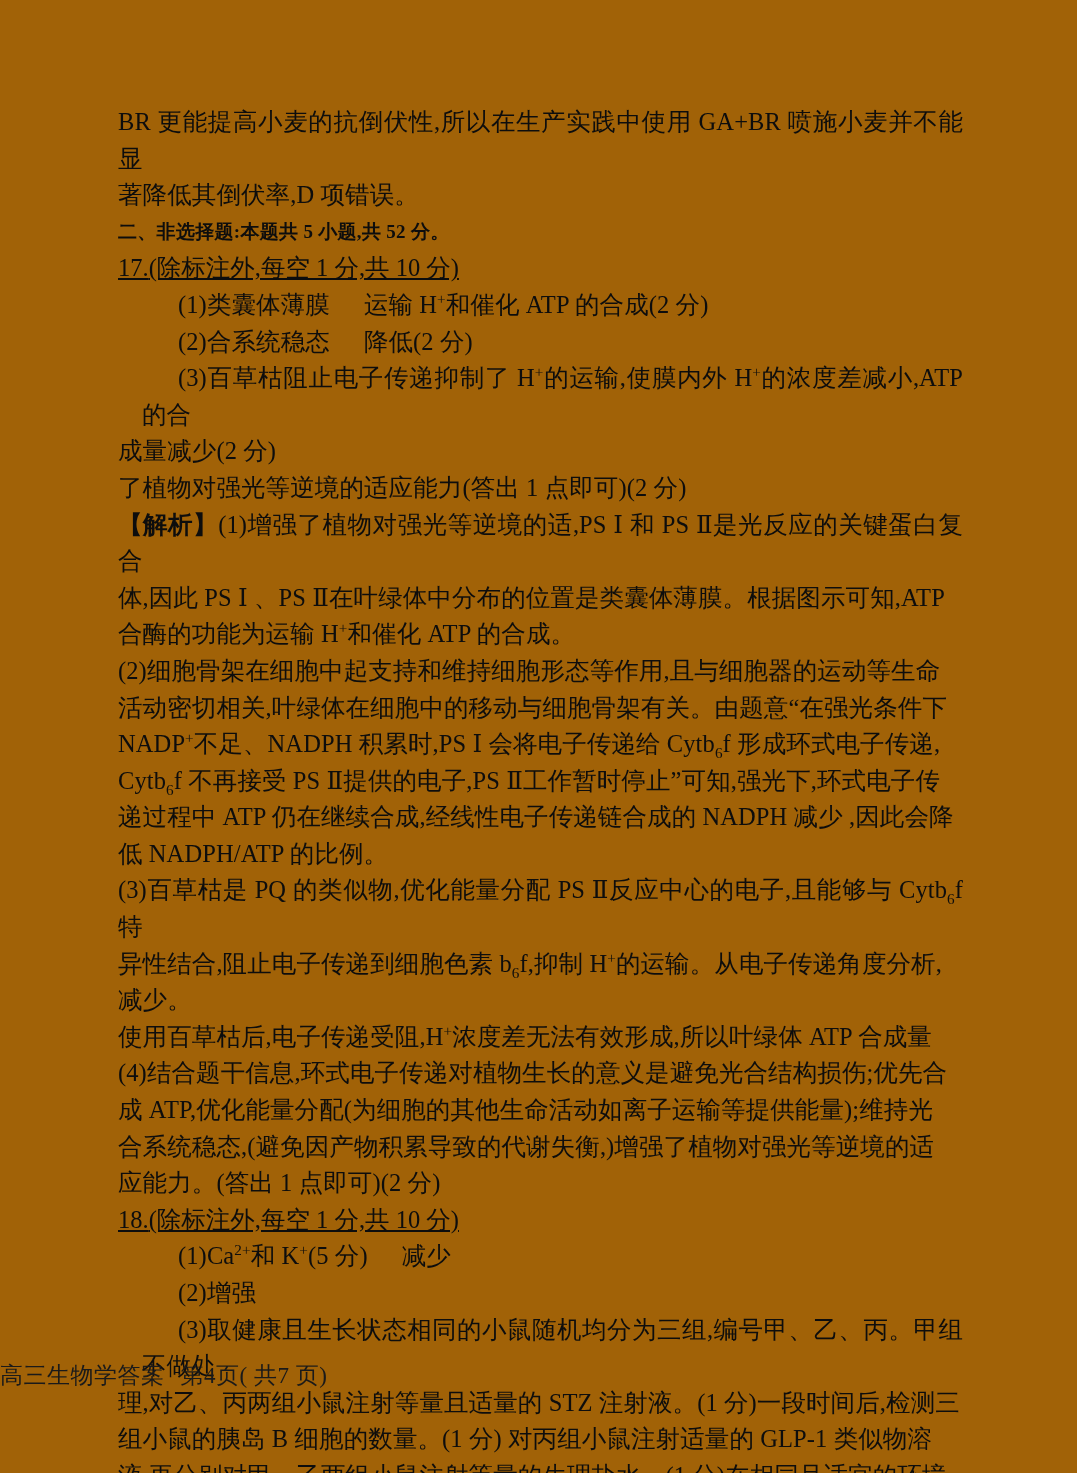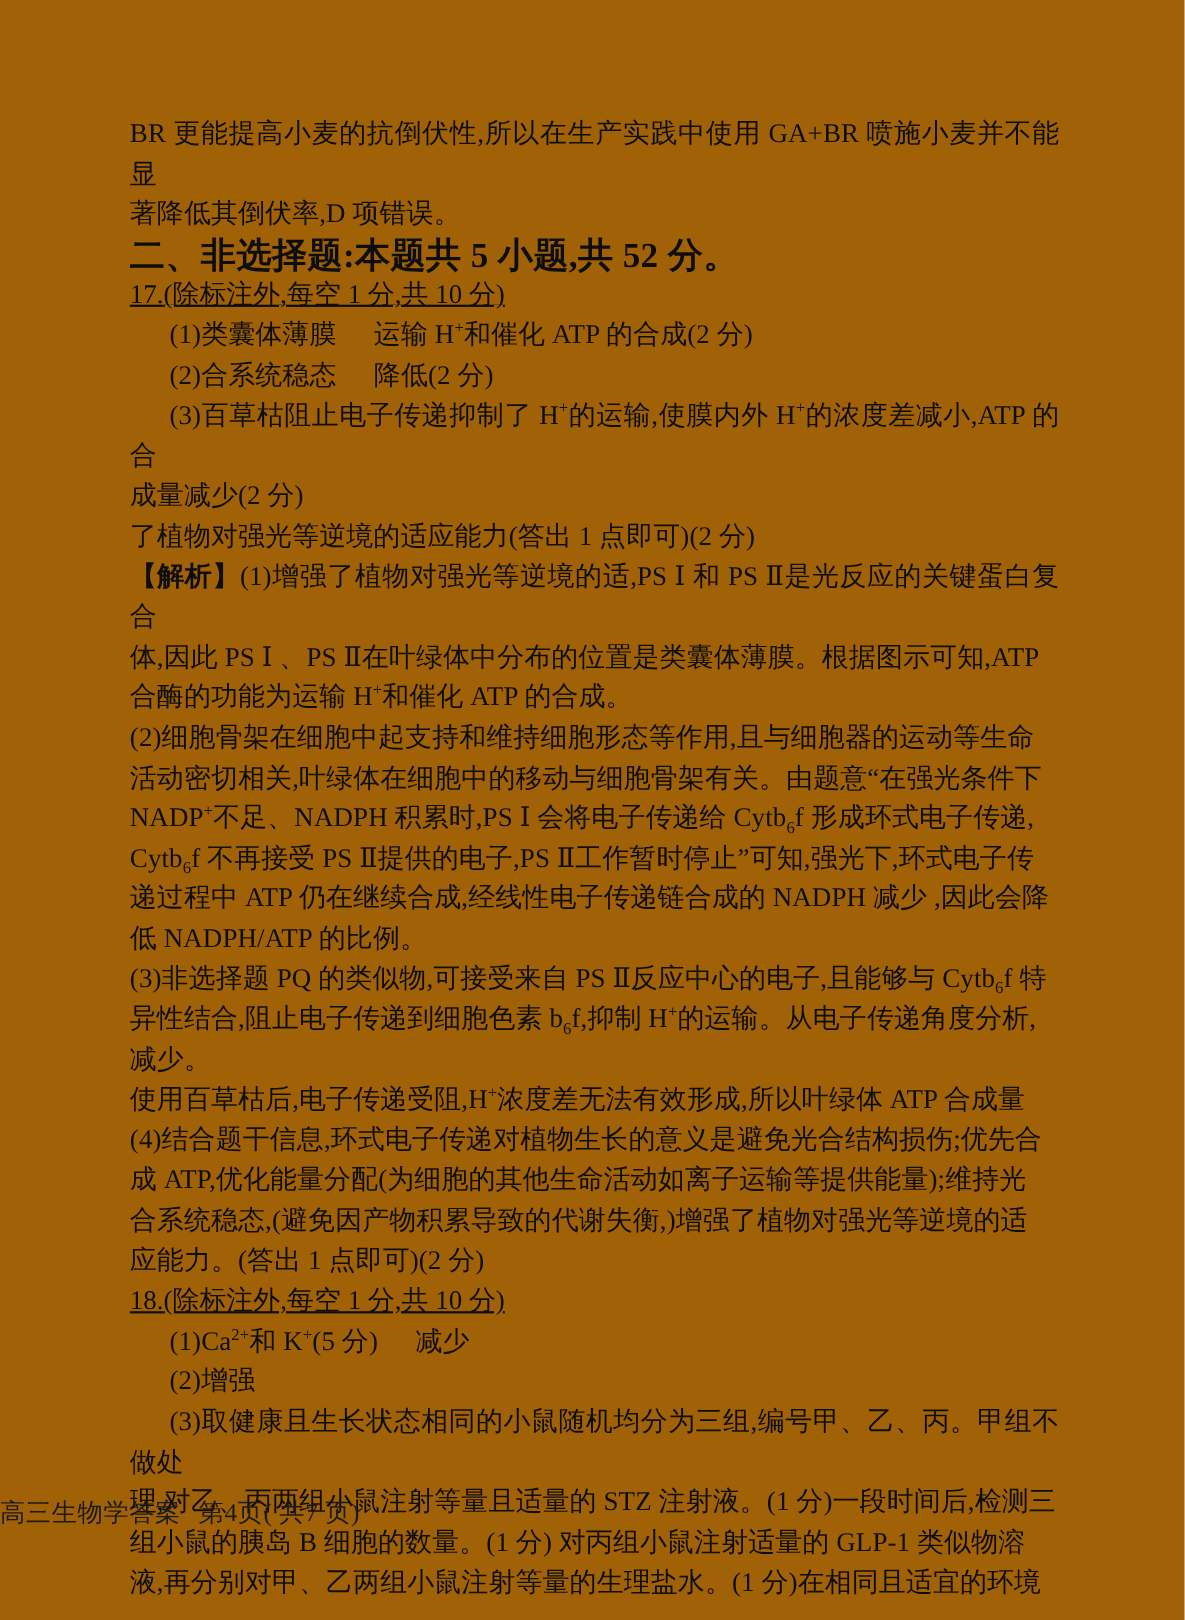--- a/index.html
+++ b/index.html
@@ -28,25 +28,25 @@
   
   .para {
     font-size: 24.5px;
     line-height: 36.6px;
     text-align: justify;
     text-justify: inter-character;
     margin: 0;
     letter-spacing: 0.1px;
   }
   .ind-0 { padding-left: 0; }
-  .ind-1 { padding-left: 0; text-indent: 36px; }
+  .ind-1 { padding-left: 0; text-indent: 36px; margin-left: 24px; }
 
   
   .section-head {
-    font-size: 32px;
+    font-size: 19px;
     line-height: 36.6px;
     font-weight: bold;
     margin: 0;
     letter-spacing: 0.3px;
     font-family: Liberation Serif, serif;
   }
 
   
   .numbered {
     font-size: 24.5px;
@@ -143,21 +143,21 @@
       <span>Cytb</span><sub>6</sub><span>f 不再接受 PS Ⅱ提供的电子,PS Ⅱ工作暂时停止”可知,强光下,环式电子传</span>
     </div>
     <div class="para ind-0">
       <span>递过程中 ATP 仍在继续合成,经线性电子传递链合成的 NADPH 减少 ,因此会降</span>
     </div>
     <div class="para ind-0">
       <span>低 NADPH/ATP 的比例。</span>
     </div>
 
     <div class="para ind-0">
-      <span>(3)</span><span>非选择题 PQ 的类似物,可接受来自 PS Ⅱ反应中心的电子,且能够与 Cytb</span><sub>6</sub><span>f 特</span>
+      <span>(3)</span><span>百草枯是 PQ 的类似物,优化能量分配 PS Ⅱ反应中心的电子,且能够与 Cytb</span><sub>6</sub><span>f 特</span>
     </div>
     <div class="para ind-0">
       <span>异性结合,阻止电子传递到细胞色素 b</span><sub>6</sub><span>f,抑制 H</span><sup>+</sup><span>的运输。从电子传递角度分析,</span>
     </div>
     <div class="para ind-0">
       <span>减少。</span>
     </div>
     <div class="para ind-0">
       <span>使用百草枯后,电子传递受阻,H</span><sup>+</sup><span>浓度差无法有效形成,所以叶绿体 ATP 合成量</span>
     </div>

